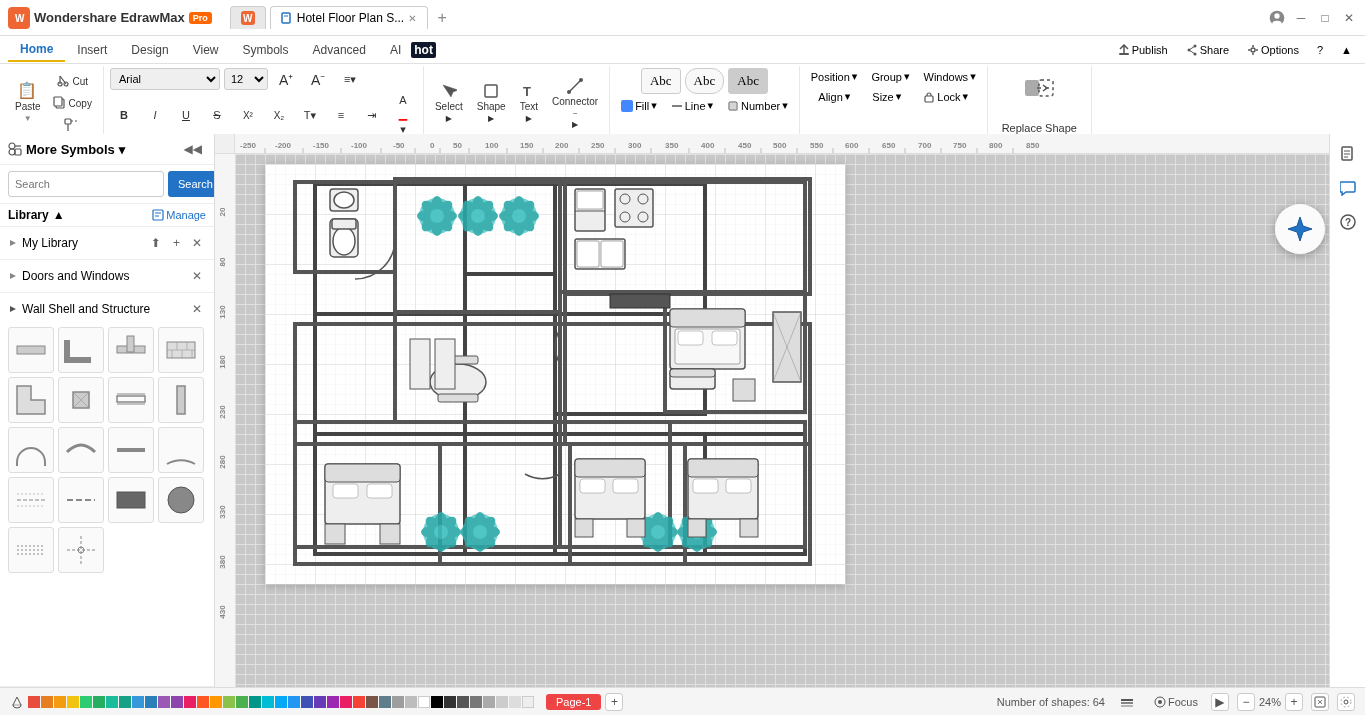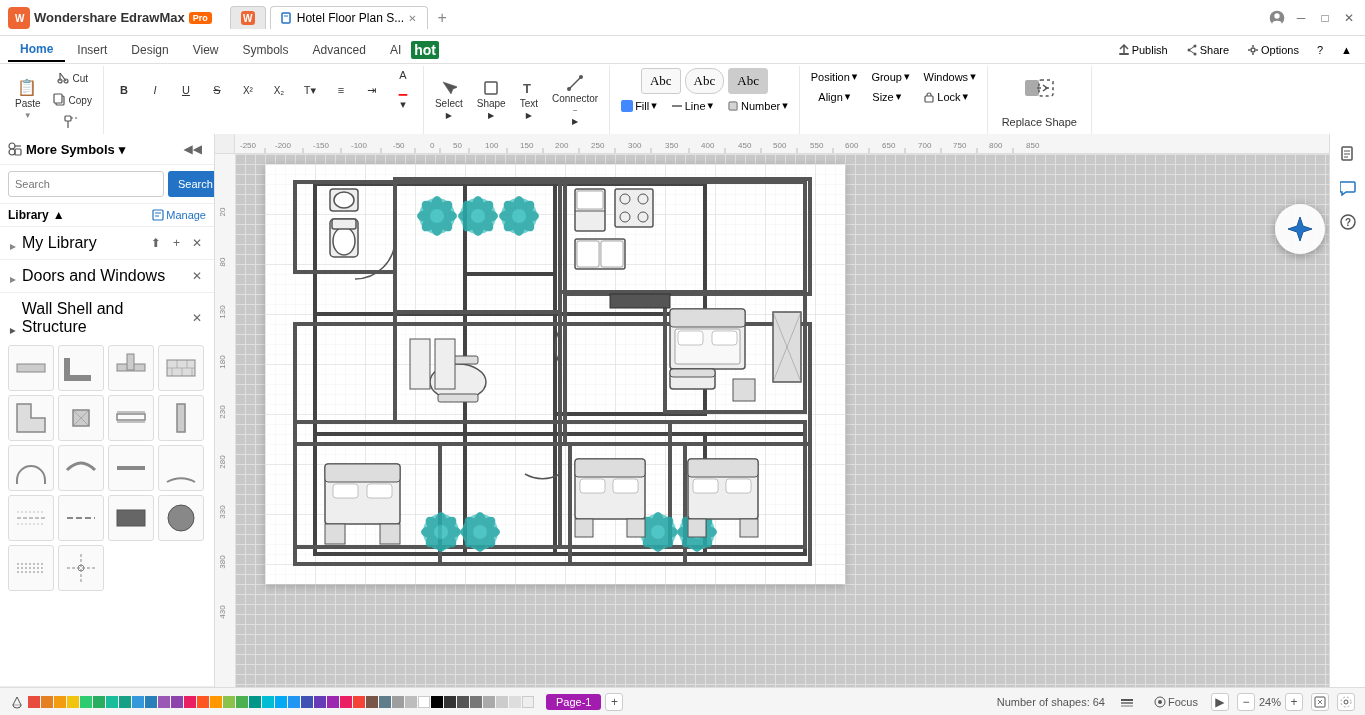--- a/index.html
+++ b/index.html
@@ -23,21 +23,21 @@
     .tab.active { background: #fff; }
     .tab-close { font-size: 10px; color: #888; }
     .tab-add { font-size: 16px; color: #888; cursor: pointer; padding: 0 6px; }
     .window-controls { margin-left: auto; display: flex; gap: 8px; }
     .win-btn { width: 16px; height: 16px; display: flex; align-items: center; justify-content: center; cursor: pointer; font-size: 12px; color: #666; }
 
     
     .ribbon { background: #fff; border-bottom: 1px solid #ddd; }
     .ribbon-tabs { display: flex; align-items: center; padding: 0 8px; border-bottom: 1px solid #e0e0e0; height: 28px; }
     .ribbon-tab { padding: 4px 12px; font-size: 12px; cursor: pointer; color: #444; }
-    .ribbon-tab.active { color: #2273c5; border-bottom: 2px solid #000000; font-weight: 600; }
+    .ribbon-tab.active { color: #2273c5; border-bottom: 2px solid #eab308; font-weight: 600; }
     .ribbon-content { display: flex; align-items: stretch; padding: 2px 4px; min-height: 70px; gap: 0; }
     .ribbon-group { display: flex; flex-direction: column; align-items: center; padding: 2px 6px; border-right: 1px solid #e8e8e8; min-width: 40px; }
     .ribbon-group-inner { display: flex; align-items: center; gap: 2px; flex: 1; flex-wrap: wrap; }
     .ribbon-group-label { font-size: 10px; color: #888; margin-top: auto; padding-top: 2px; white-space: nowrap; }
     .ribbon-btn { display: flex; flex-direction: column; align-items: center; justify-content: center; padding: 3px 5px; cursor: pointer; border-radius: 3px; font-size: 11px; color: #333; min-width: 28px; gap: 2px; }
     .ribbon-btn .icon { font-size: 16px; line-height: 1; }
     .ribbon-btn .label { font-size: 10px; white-space: nowrap; }
     .font-select { width: 110px; height: 22px; border: 1px solid #ccc; border-radius: 3px; font-size: 11px; padding: 0 4px; }
     .font-size-select { width: 44px; height: 22px; border: 1px solid #ccc; border-radius: 3px; font-size: 11px; padding: 0 2px; }
 
@@ -58,34 +58,35 @@
     .sidebar-actions { display: flex; gap: 4px; }
     .sidebar-action-btn { font-size: 12px; color: #666; cursor: pointer; padding: 2px 4px; border-radius: 3px; }
     .search-row { display: flex; align-items: center; padding: 6px 8px; gap: 4px; border-bottom: 1px solid #eee; }
     .search-input { flex: 1; height: 26px; border: 1px solid #ccc; border-radius: 3px; padding: 0 6px; font-size: 11px; }
     .search-btn { height: 26px; padding: 0 10px; background: #2273c5; color: #fff; border: none; border-radius: 3px; cursor: pointer; font-size: 11px; }
     .library-section { padding: 4px 8px; display: flex; align-items: center; justify-content: space-between; border-bottom: 1px solid #eee; }
     .library-label { font-size: 12px; font-weight: bold; display: flex; align-items: center; gap: 4px; }
     .manage-btn { font-size: 11px; color: #2273c5; cursor: pointer; display: flex; align-items: center; gap: 2px; }
     .lib-item-section { padding: 4px 8px; border-bottom: 1px solid #eee; }
     .lib-item-header { display: flex; align-items: center; justify-content: space-between; padding: 3px 0; }
-    .lib-item-name { font-size: 16px; display: flex; align-items: flex-end; gap: 4px; }
+    .lib-item-name { font-size: 12px; display: flex; align-items: center; gap: 4px; }
     .lib-item-actions { display: flex; gap: 4px; }
     .shapes-grid { display: grid; grid-template-columns: repeat(4, 46px); gap: 4px; padding: 6px 0; }
     .shape-item { width: 46px; height: 46px; border: 1px solid #ddd; border-radius: 3px; display: flex; align-items: center; justify-content: center; cursor: pointer; background: #fafafa; }
 
     
     .canvas-area {
       position: absolute;
       left: 215px;
       top: 134px;
       right: 0;
       bottom: 28px;
       background: #d8d8d8;
       overflow: hidden;
+      font-weight: bold;
     }
     .ruler-top {
       position: absolute;
       top: 0; left: 20px; right: 0; height: 20px;
       background: #f5f5f5;
       border-bottom: 1px solid #ddd;
       display: flex;
       align-items: flex-end;
       overflow: hidden;
     }
@@ -152,30 +153,30 @@
       gap: 12px;
       font-size: 11px;
       color: #555;
     }
     .status-left { display: flex; align-items: center; gap: 4px; }
     .status-right { margin-left: auto; display: flex; align-items: center; gap: 8px; }
     .color-strip { display: flex; align-items: center; height: 16px; gap: 1px; }
     .color-swatch { width: 12px; height: 12px; cursor: pointer; }
     .page-tab-bar { display: flex; align-items: center; gap: 4px; margin-right: 8px; }
     .page-tab { padding: 2px 10px; border-radius: 3px; cursor: pointer; font-size: 11px; }
-    .page-tab.active { background: #a21caf; color: #fff; }
+    .page-tab.active { background: #ef4444; color: #fff; }
     .zoom-controls { display: flex; align-items: center; gap: 4px; }
     .zoom-btn { width: 18px; height: 18px; display: flex; align-items: center; justify-content: center; cursor: pointer; border: 1px solid #ccc; border-radius: 3px; font-size: 12px; background: #fff; }
     .shapes-count { font-size: 11px; }
 
     
     .replace-shape-btn {
       display: flex; flex-direction: column; align-items: center;
       justify-content: center; padding: 4px 8px; cursor: pointer;
-      border-radius: 3px; font-size: 11px; color: #333; gap: 12px;
+      border-radius: 3px; font-size: 11px; color: #333; gap: 18px;
       min-width: 60px;
     }
     
     
     .abc-btn { 
       border: 1px solid #ccc; 
       border-radius: 3px; 
       padding: 4px 8px; 
       font-size: 13px; 
       cursor: pointer;
@@ -248,21 +249,21 @@
 <div class="ribbon">
   <div class="ribbon-tabs">
     <div class="ribbon-tab active">Home</div>
     <div class="ribbon-tab">Insert</div>
     <div class="ribbon-tab">Design</div>
     <div class="ribbon-tab">View</div>
     <div class="ribbon-tab">Symbols</div>
     <div class="ribbon-tab">Advanced</div>
     <div class="ribbon-tab" style="display:flex;align-items:center;gap:10px">
       <span>AI</span>
-      <span style="background:#15803d;color:#fff;font-size:14px;padding:1px 3px;border-radius:2px;font-weight:bold">hot</span>
+      <span style="background:#0f172a;color:#fff;font-size:12px;padding:1px 3px;border-radius:2px;font-weight:bold">hot</span>
     </div>
 
     <div style="margin-left:auto;display:flex;gap:8px;">
       <div class="sm-btn">
         <svg width="12" height="12" viewBox="0 0 12 12">
             <path d="M6 1v8M2 5l4-4 4 4" stroke="#555" stroke-width="1.5" fill="none"></path>
             <rect x="1" y="9" width="10" height="2" rx="1" fill="#555"></rect>
           </svg>
         <span>Publish</span>
       </div>
@@ -322,20 +323,31 @@
               </svg>
             <span class="label"></span>
           </div>
         </div>
       </div>
       <div class="ribbon-group-label">Clipboard</div>
     </div>
 
     <div class="ribbon-group" style="min-width:180px">
       <div class="ribbon-group-inner" style="flex-direction:column;align-items:flex-start;gap:3px">
+        <div style="display:flex;gap:4px;align-items:center">
+          <select class="font-select">
+            <option>Arial</option>
+          </select>
+          <select class="font-size-select">
+            <option>12</option>
+          </select>
+          <div class="ribbon-btn" style="padding:1px 3px;font-size:14px">A⁺</div>
+          <div class="ribbon-btn" style="padding:1px 3px;font-size:14px">A⁻</div>
+          <div class="ribbon-btn" style="padding:1px 3px">≡▾</div>
+        </div>
         <div style="display:flex;gap:3px;align-items:center">
           <div class="ribbon-btn" style="font-weight:bold;padding:1px 4px">B</div>
           <div class="ribbon-btn" style="font-style:italic;padding:1px 4px">I</div>
           <div class="ribbon-btn" style="text-decoration:underline;padding:1px 4px">U</div>
           <div class="ribbon-btn" style="text-decoration:line-through;padding:1px 4px">S</div>
           <div class="ribbon-btn" style="padding:1px 4px;font-size:10px">X²</div>
           <div class="ribbon-btn" style="padding:1px 4px;font-size:10px">X₂</div>
           <div class="ribbon-btn" style="padding:1px 4px">T▾</div>
           <div class="ribbon-btn" style="padding:1px 4px">≡</div>
           <div class="ribbon-btn" style="padding:1px 4px">⇥</div>

